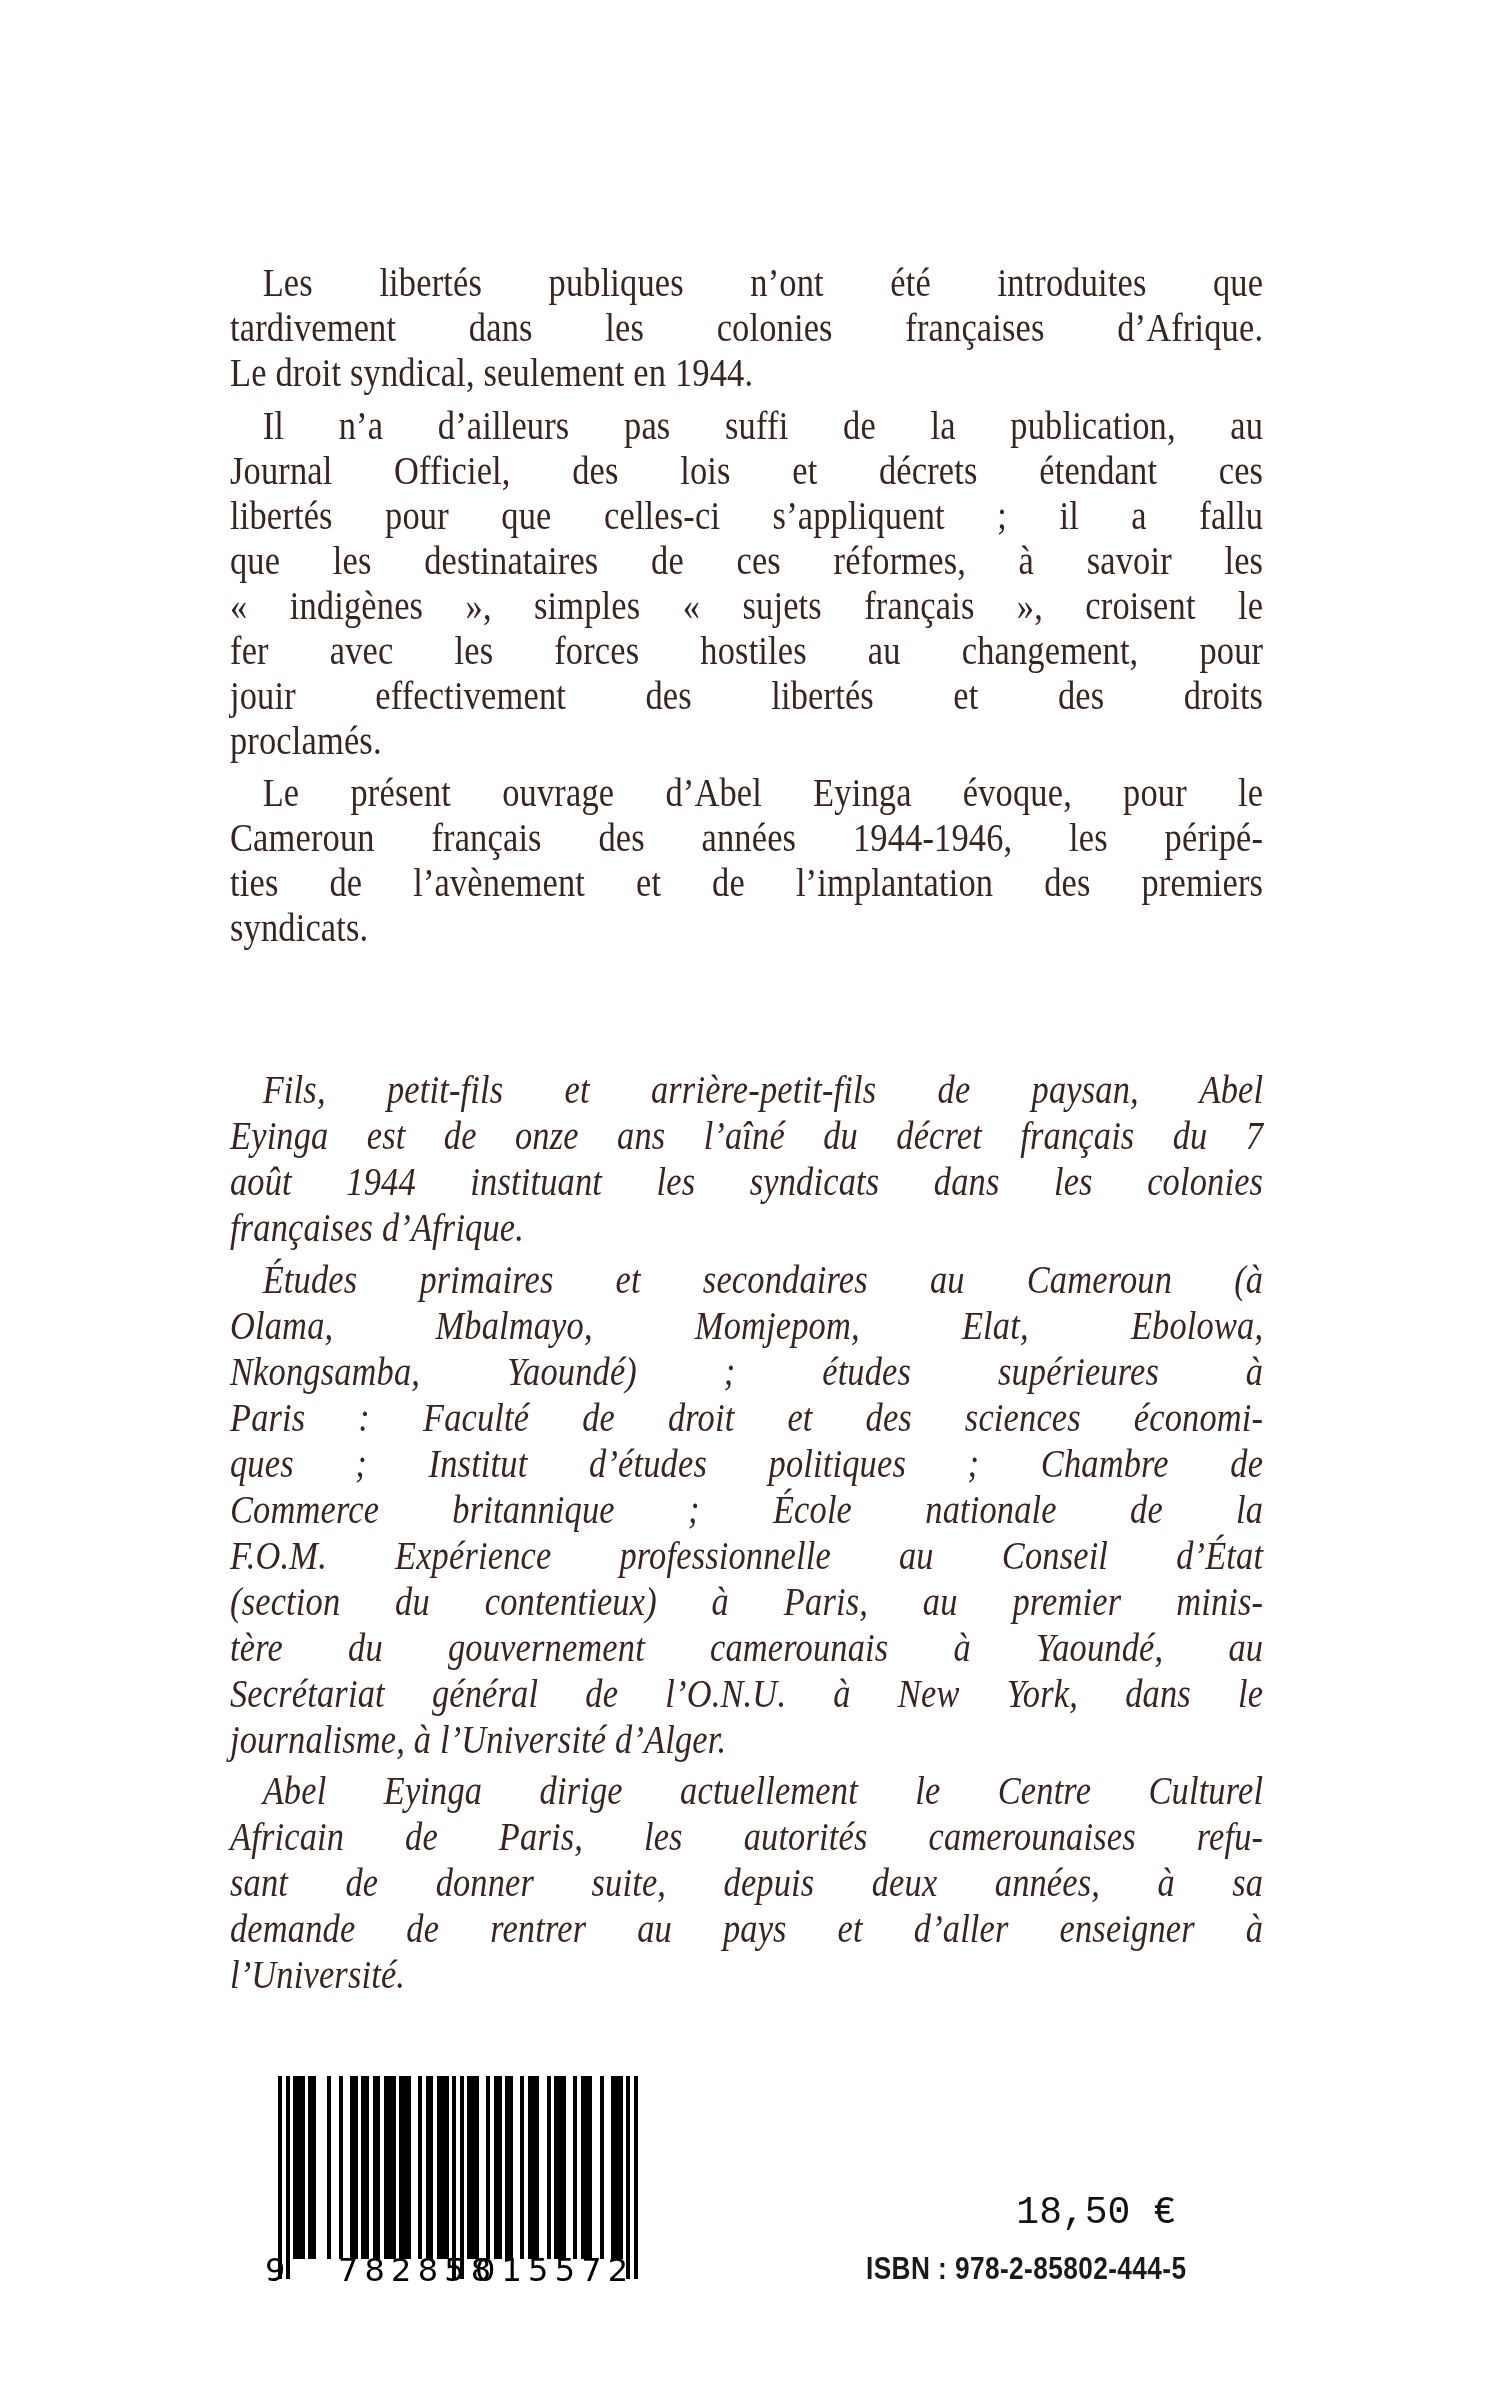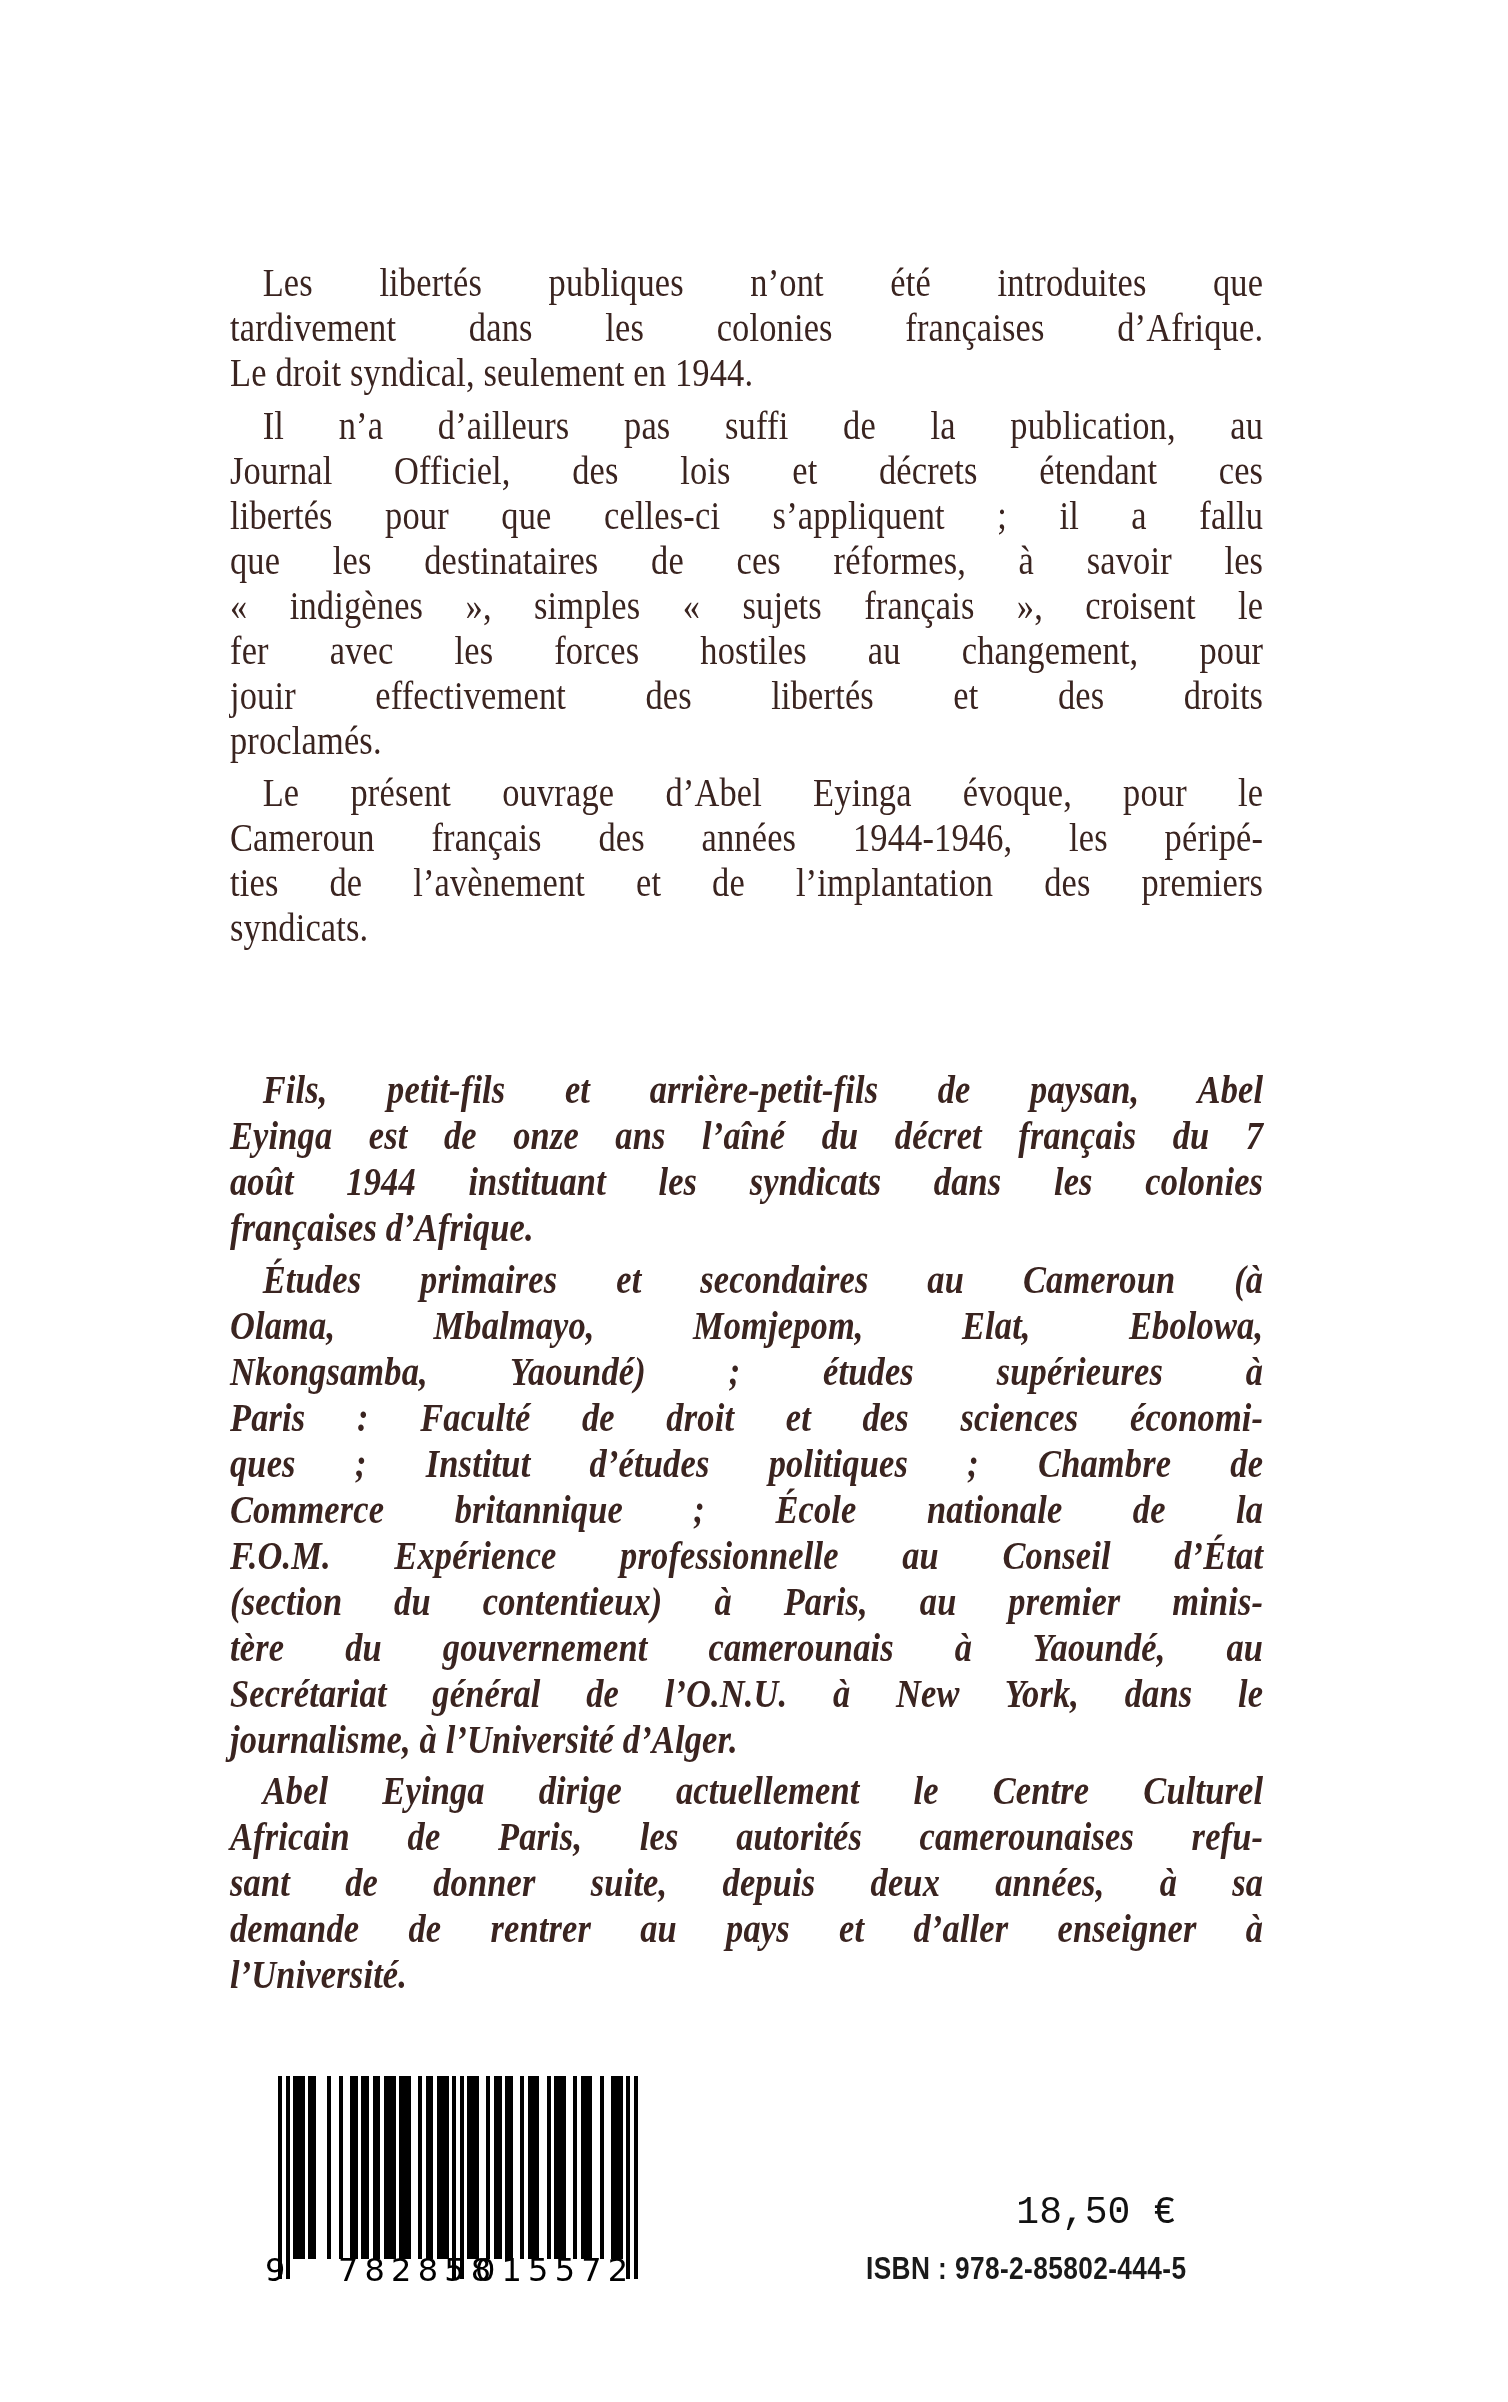--- a/index.html
+++ b/index.html
@@ -7,21 +7,21 @@
   .page { position: absolute; left: 0; top: 0; width: 1428px; height: 2403px; background: #ffffff; margin-top: 22px; }
   .block { position: absolute; left: 230px; width: 1033px; color: #3a2420;
            font-family: "Liberation Serif", "DejaVu Serif", serif; }
   .line { display: block; height: 43px; line-height: 43px; font-size: 40px;
           text-align: justify; text-align-last: justify; white-space: nowrap;
           transform: scaleX(0.86); transform-origin: left center; width: 116.3%; letter-spacing: 0.2px; }
   .line.last { text-align-last: left; }
   .line.indent { text-indent: 38px; }
   .block.upright { top: 238px; }
   .block.upright .line { height: 45px; line-height: 45px; }
-  .block.italic { top: 1045px; font-style: italic; font-weight: bold; }
+  .block.italic { top: 1045px; font-style: italic; }
   .block.italic .line { height: 46px; line-height: 46px; }
   .barcode { position: absolute; left: 265px; top: 2044px; width: 379px; height: 237px; }
   .bars { position: absolute; left: 13.2px; top: 9.5px; width: 360px; height: 203px; }
   .bar { position: absolute; top: 0; background: #000; }
   .digits { position: absolute; top: 185px; left: 0; width: 379px; height: 38px;
             font-family: "DejaVu Sans", sans-serif; font-size: 32px; color: #000; }
   .digits span { position: absolute; top: 0; }
   .price { position: absolute; right: 252px; top: 2169px; font-family: Liberation Mono, monospace;
            font-size: 38px; color: #111; }
   .isbn { position: absolute; left: 866px; top: 2228px; font-family: "Liberation Sans", sans-serif;

